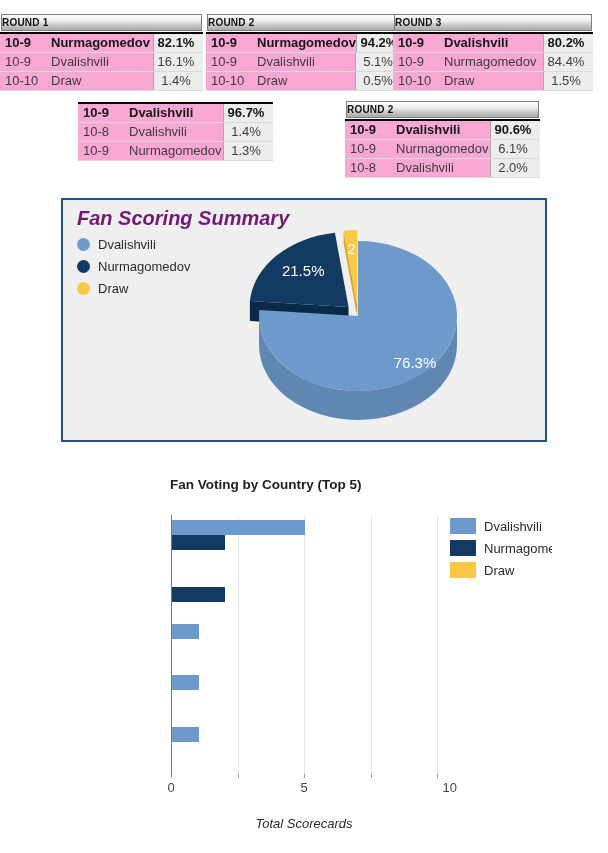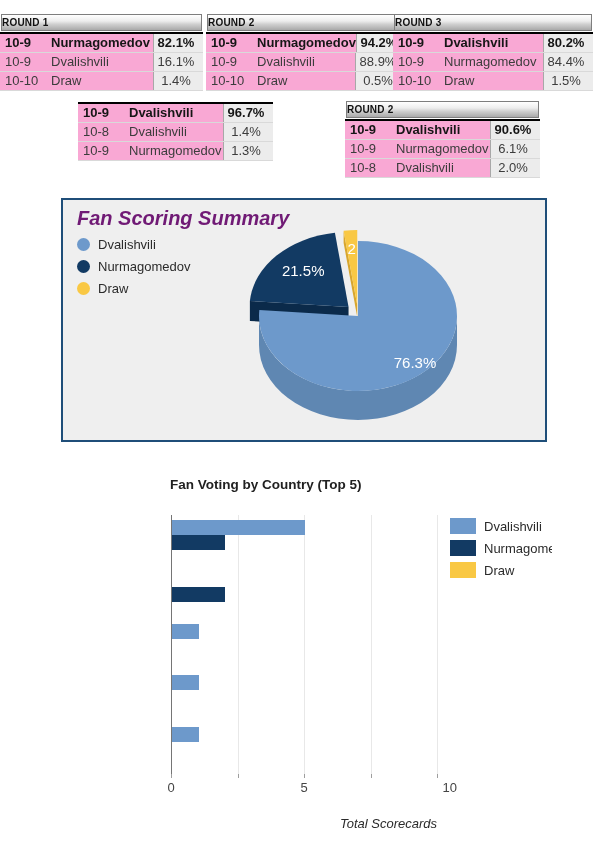--- a/index.html
+++ b/index.html
@@ -33,21 +33,21 @@
 
   
   .bar-chart{position:absolute;left:0;top:472px;width:500px;height:373px;}
   .bc-title{position:absolute;left:170px;top:5px;font-size:13.5px;font-weight:700;color:#212121;}
   .bc-grid{position:absolute;width:1px;background:#e8e8e8;}
   .bc-grid.axis{background:#757575;}
   .bc-tick{position:absolute;width:1px;height:4px;background:#9e9e9e;}
   .bc-ticklabel{position:absolute;width:40px;margin-left:-20px;text-align:center;
     font-size:13px;color:#444;}
   .bc-bar{position:absolute;height:15px;}
-  .bc-xlabel{position:absolute;left:171px;width:266px;text-align:right;top:344px;
+  .bc-xlabel{position:absolute;left:171px;width:266px;text-align:center;top:344px;
     font-size:13px;font-style:italic;color:#2a2a2a;}
   .bc-legend{position:absolute;left:450px;top:43px;}
   .bleg-row{display:flex;align-items:center;height:22px;}
   .bleg-swatch{width:26px;height:16px;margin-right:8px;flex:0 0 26px;}
   .bleg-label{font-size:13px;color:#2b2b2b;width:68px;overflow:hidden;white-space:nowrap;}
 </style>
 </head>
 <body>
 
 <div class="rtable" style="left:0;top:14px;width:203px">
@@ -73,21 +73,21 @@
     <div class="rt-caption">ROUND 2</div>
     <div class="rt-black"></div>
     <div class="rt-row bold">
       <div class="rt-score">10-9</div>
       <div class="rt-name">Nurmagomedov</div>
       <div class="rt-pct">94.2%</div>
     </div>
     <div class="rt-row">
       <div class="rt-score">10-9</div>
       <div class="rt-name">Dvalishvili</div>
-      <div class="rt-pct">88.9%</div>
+      <div class="rt-pct">5.1%</div>
     </div>
     <div class="rt-row">
       <div class="rt-score">10-10</div>
       <div class="rt-name">Draw</div>
       <div class="rt-pct">0.5%</div>
     </div>
   </div>
 <div class="rtable" style="left:393px;top:14px;width:200px">
     <div class="rt-caption">ROUND 3</div>
     <div class="rt-black"></div>

